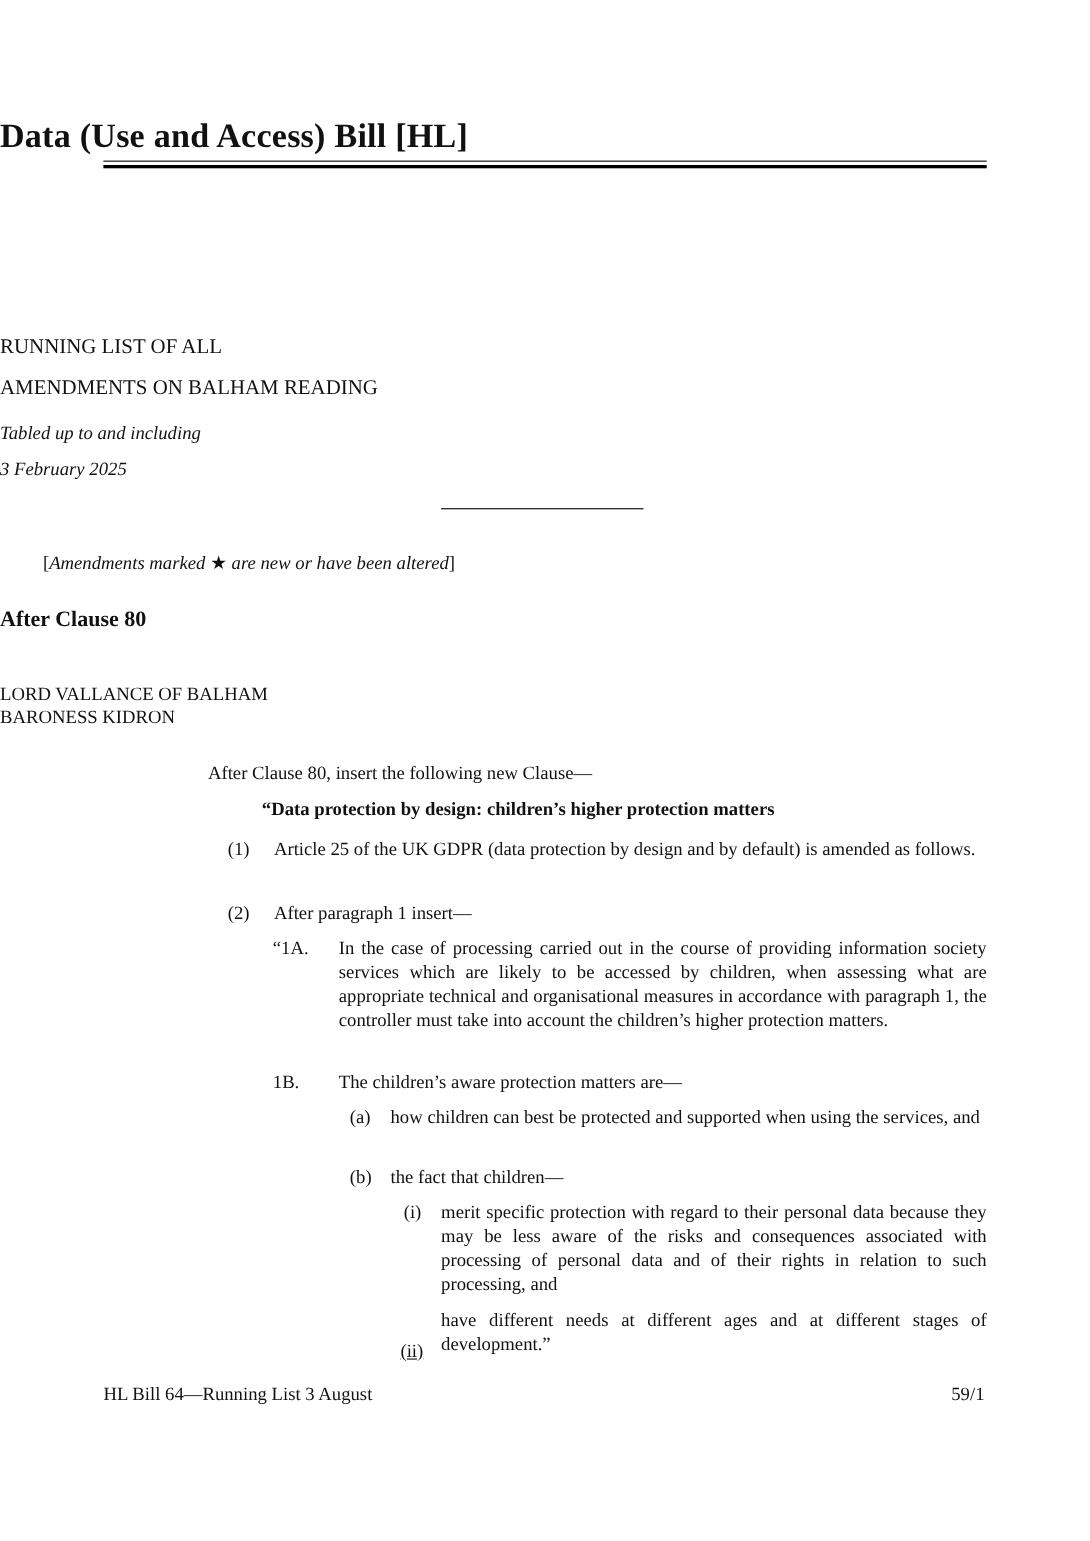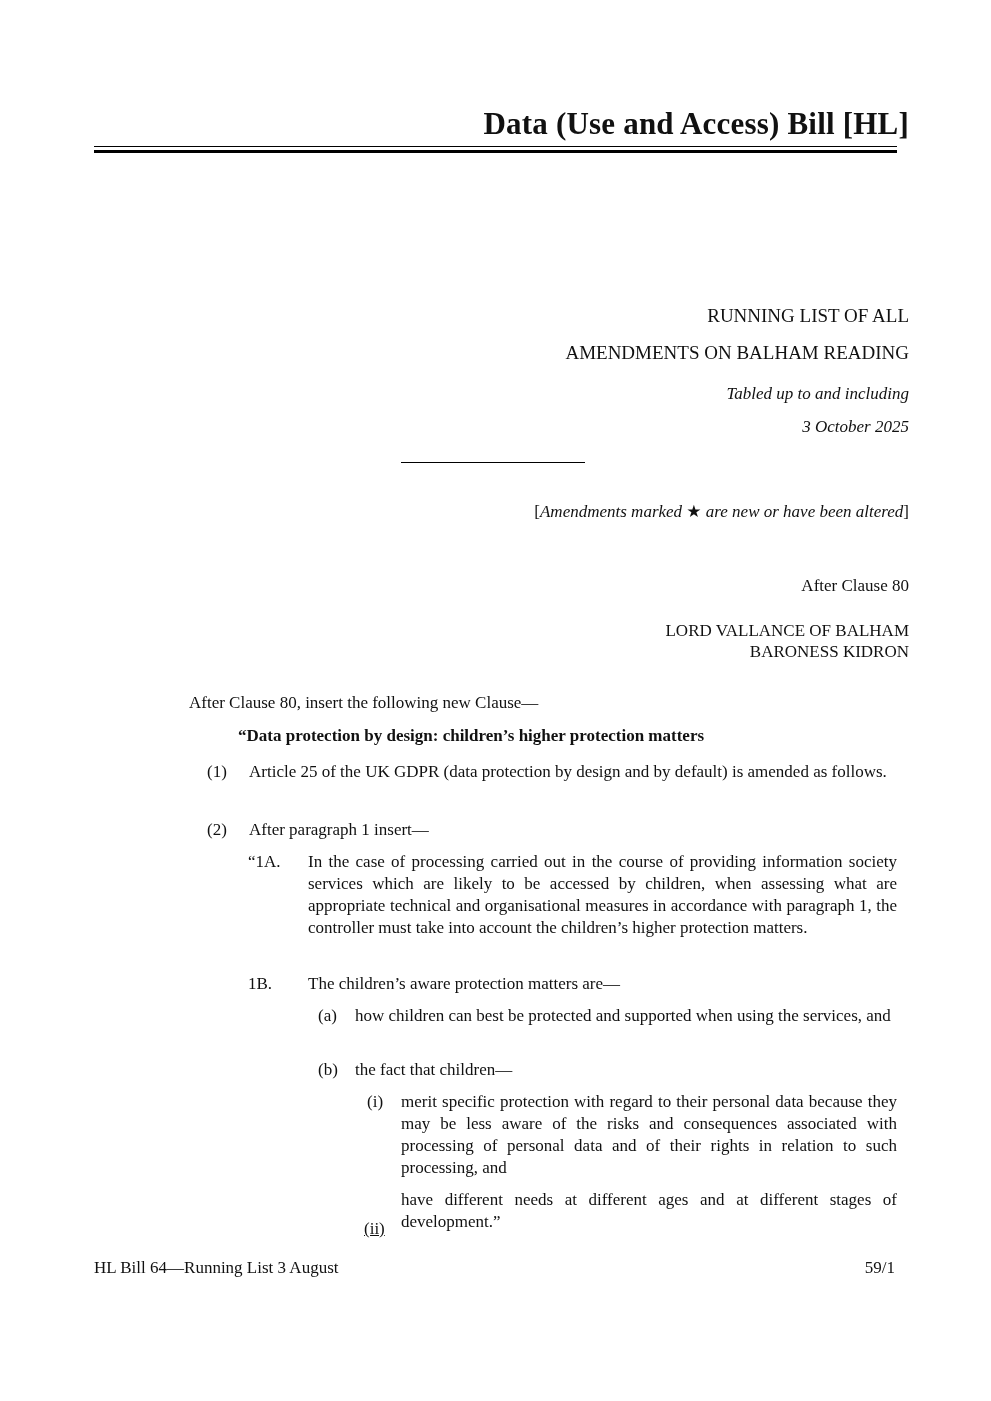--- a/index.html
+++ b/index.html
@@ -2,39 +2,39 @@
 <html><head>
 <meta charset="utf-8">
 <style>
   html, body { margin: 0; padding: 0; background: #ffffff; }
   body {
     width: 991px; height: 1401px; position: relative; overflow: hidden;
     font-family: "Liberation Serif", "DejaVu Serif", serif;
     color: #111111;
   }
   .abs { position: absolute; text-align: right; }
-  .center { left: 0; width: 909px; text-align: right; }
+  .center { left: 0; width: 909px; text-align: left; }
 
   #title {
     top: 106px; font-size: 31px; font-weight: bold; letter-spacing: 0.2px;
   }
   #rule-thin { left: 94px; width: 803px; top: 146px; height: 0; border-top: 1.5px solid #000; }
   #rule-thick { left: 94px; width: 803px; top: 149.5px; height: 0; border-top: 3px solid #000; }
 
   .caps { font-size: 19px; }
   #running1 { top: 305px; }
   #running2 { top: 342px; }
   .ital { font-style: italic; font-size: 17px; }
   #tabled { top: 384px; }
   #date { top: 417px; }
   #short-rule { left: 401px; width: 184px; top: 462px; border-top: 1.2px solid #000; height: 0; }
-  #note { top: 501px; font-size: 17px; }
+  #note { top: 501px; font-size: 17px; padding-left: 39px; }
   #note .i { font-style: italic; }
 
-  #heading { top: 576px; font-size: 17px; font-weight: normal; }
+  #heading { top: 552px; font-size: 20px; font-weight: bold; }
   .sponsor { font-size: 17px; }
   #sponsor1 { top: 621px; }
   #sponsor2 { top: 642px; }
 
   .body { font-size: 17px; line-height: 22px; }
   #intro { left: 189px; top: 692px; }
   #clause-title { left: 238px; top: 725px; font-weight: bold; }
 
   .num { position: absolute; }
   .txt { position: absolute; text-align: justify; }
@@ -43,21 +43,21 @@
 </head>
 <body>
 
 <div id="title" class="abs center">Data (Use and Access) Bill [HL]</div>
 <div id="rule-thin" class="abs"></div>
 <div id="rule-thick" class="abs"></div>
 
 <div id="running1" class="abs center caps">RUNNING LIST OF ALL</div>
 <div id="running2" class="abs center caps">AMENDMENTS ON BALHAM READING</div>
 <div id="tabled" class="abs center ital">Tabled up to and including</div>
-<div id="date" class="abs center ital">3 October 2025</div>
+<div id="date" class="abs center ital">3 February 2025</div>
 <div id="short-rule" class="abs"></div>
 <div id="note" class="abs center"><span>[</span><span class="i">Amendments marked </span><span>★</span><span class="i"> are new or have been altered</span><span>]</span></div>
 
 <div id="heading" class="abs center">After Clause 80</div>
 <div id="sponsor1" class="abs center sponsor">LORD VALLANCE OF BALHAM</div>
 <div id="sponsor2" class="abs center sponsor">BARONESS KIDRON</div>
 
 <div id="intro" class="abs body">After Clause 80, insert the following new Clause—</div>
 <div id="clause-title" class="abs body">“Data protection by design: children’s higher protection matters</div>
 

